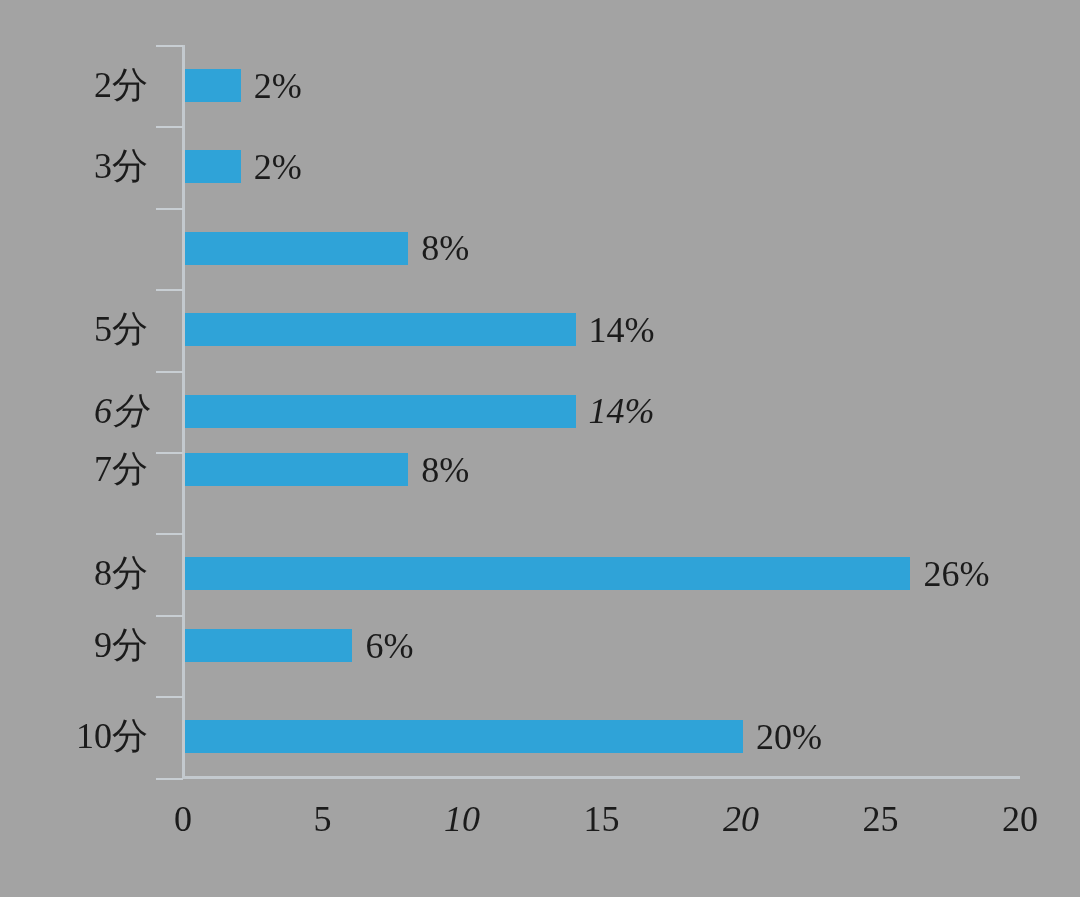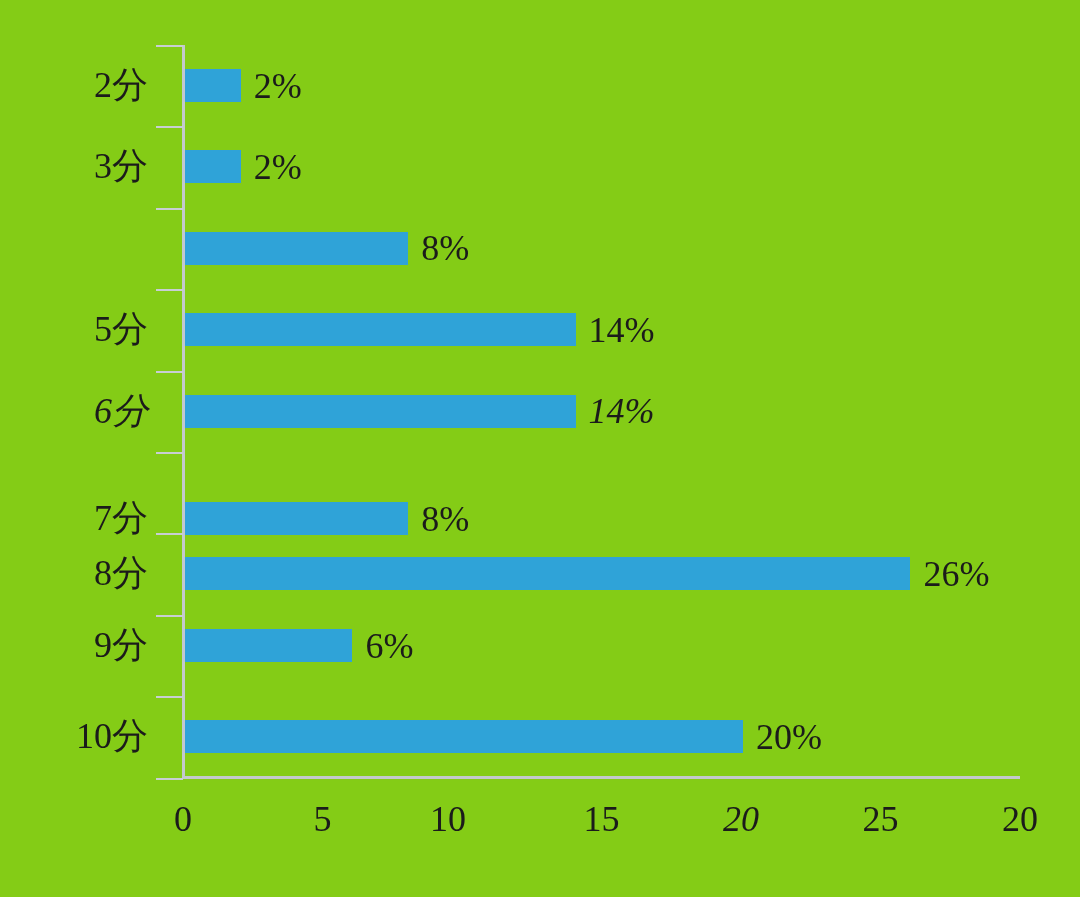--- a/index.html
+++ b/index.html
@@ -11,21 +11,21 @@
     width: 1080px;
     height: 897px;
     font-family: "Liberation Serif", "DejaVu Serif", serif;
     overflow: hidden;
   }
 
   #chart-root {
     position: relative;
     width: 1080px;
     height: 897px;
-    background: #84cc16;
+    background: #a3a3a3;
   }
 
   
   
 
   .plot-area {
     position: absolute;
     left: 0;
     top: 0;
     width: 1080px;
@@ -175,21 +175,21 @@
             <div class="bar-value">14%</div>
           </div>
         </div>
         <div class="bar-row" style="top: 370.6px; font-style: italic;">
           <div class="cat-label">6分</div>
           <div class="bar-wrap">
             <div class="bar" style="width: 390.6px; background: rgb(47, 163, 216);"></div>
             <div class="bar-value">14%</div>
           </div>
         </div>
-        <div class="bar-row" style="top: 478px;">
+        <div class="bar-row" style="top: 429px;">
           <div class="cat-label">7分</div>
           <div class="bar-wrap">
             <div class="bar" style="width: 223.2px; background: rgb(47, 163, 216);"></div>
             <div class="bar-value">8%</div>
           </div>
         </div>
         <div class="bar-row" style="top: 533.4px;">
           <div class="cat-label">8分</div>
           <div class="bar-wrap">
             <div class="bar" style="width: 725.4px; background: rgb(47, 163, 216);"></div>
@@ -208,21 +208,21 @@
           <div class="bar-wrap">
             <div class="bar" style="width: 558px; background: rgb(47, 163, 216);"></div>
             <div class="bar-value">20%</div>
           </div>
         </div>
       </div>
 
     <div class="x-labels" id="x-labels">
         <div class="x-label" style="left: 183px;">0</div>
         <div class="x-label" style="left: 322.5px;">5</div>
-        <div class="x-label" style="left: 448px;">10</div>
+        <div class="x-label" style="left: 462px; font-style: italic;">10</div>
         <div class="x-label" style="left: 601.5px;">15</div>
         <div class="x-label" style="left: 741px; font-style: italic;">20</div>
         <div class="x-label" style="left: 880.5px;">25</div>
         <div class="x-label" style="left: 1020px;">20</div>
       </div>
 
   </div>
 </div>
 
 </body></html>

